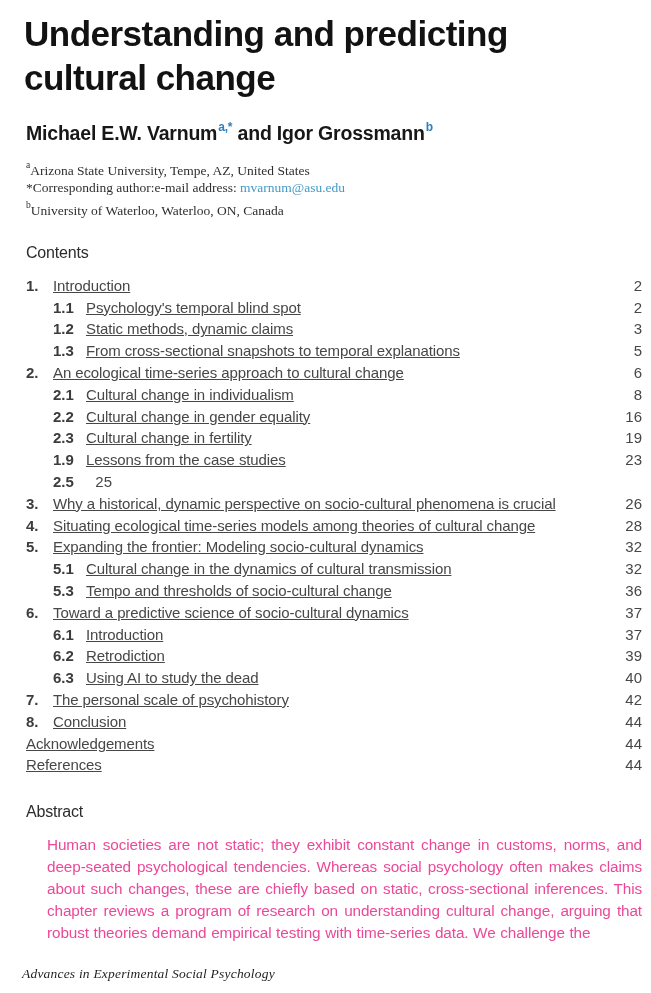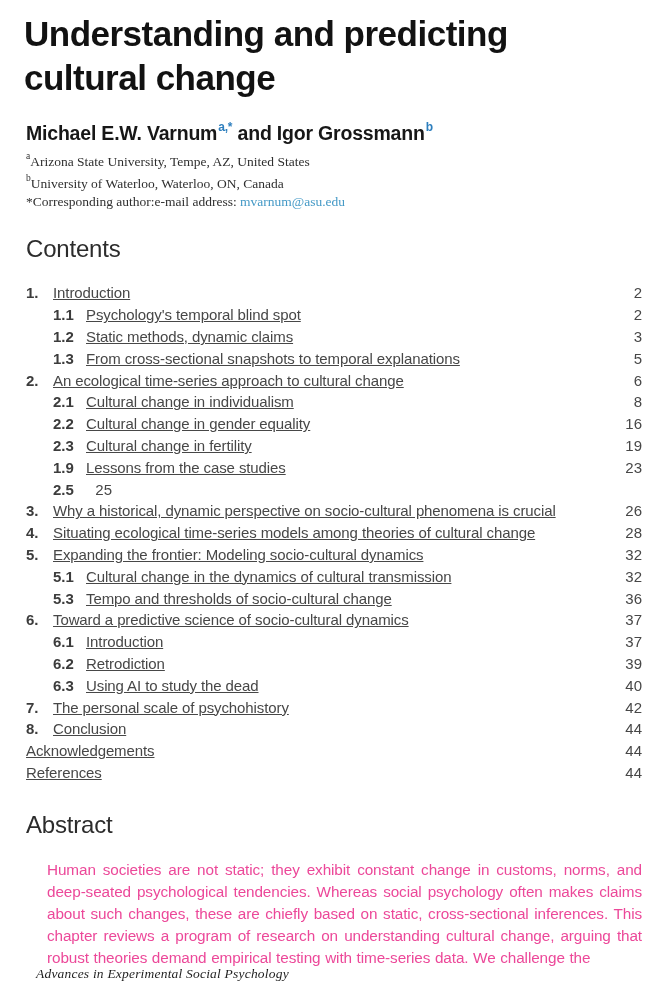--- a/index.html
+++ b/index.html
@@ -7,63 +7,63 @@
   .page{position:relative;width:651px;height:993px;box-sizing:border-box;padding:10px 9px 12px 26px;background:#fff;}
 
   .title{
     font-size:35px;font-weight:700;line-height:44px;letter-spacing:-0.5px;
     color:#121212;max-width:600px;margin:2px 0 0 -2px;
   }
 
   .authors{margin-top:21px;font-size:19.5px;font-weight:700;color:#171717;letter-spacing:-0.2px;}
   .authors sup{font-size:12px;font-weight:700;color:#2e7fbe;position:relative;top:-1px;margin-left:1px;}
 
-  .affils{margin-top:3px;font-family:"Liberation Serif",serif;font-size:13.5px;line-height:18px;color:#2f2f2f;}
+  .affils{margin-top:12px;font-family:"Liberation Serif",serif;font-size:13.5px;line-height:18px;color:#2f2f2f;}
   .affils .line{white-space:nowrap;}
   .affils sup{font-size:9.5px;position:relative;top:-1px;}
   .email{color:#4499c6;text-decoration:none;cursor:pointer;}
 
-  .section-heading{margin-top:24px;font-size:24px;font-weight:400;color:#2c2c2c;letter-spacing:-0.2px;}
+  .section-heading{margin-top:24px;font-size:16px;font-weight:400;color:#2c2c2c;letter-spacing:-0.2px;}
 
   .toc{margin-top:11px;font-size:15px;}
   .toc-row{display:flex;align-items:baseline;line-height:21.8px;height:21.8px;}
   .toc-num{font-weight:700;color:#3c3c3c;flex:0 0 auto;}
   .toc-row.lvl0 .toc-num{width:27px;}
   .toc-row.lvl1{padding-left:27px;}
   .toc-row.lvl1 .toc-num{width:33px;}
   .toc-label{color:#474747;flex:1 1 auto;white-space:nowrap;overflow:hidden;letter-spacing:-0.1px;text-decoration:underline;}
   .toc-page{color:#474747;margin-left:8px;flex:0 0 auto;text-align:right;min-width:18px;}
 
   .abstract-heading{margin-top:27px;}
   .abstract-body{
     margin:13px 0 0 21px;font-size:15.3px;line-height:22px;color:#ec4899;
     text-align:justify;letter-spacing:-0.1px;word-spacing:0.5px;
   }
 
   .footer{
-    position:absolute;left:36px;bottom:11px;
+    position:absolute;left:22px;bottom:11px;
     font-family:"Liberation Serif",serif;font-style:italic;font-size:13.5px;color:#1f1f1f;
     letter-spacing:0.2px;
   }
 </style>
 </head>
 <body>
 
 <div class="page">
 
   <h1 class="title">Understanding and predicting cultural change</h1>
 
   <div class="authors">
     <span>Michael E.W. Varnum</span><sup>a,*</sup><span> and </span><span>Igor Grossmann</span><sup>b</sup>
   </div>
 
   <div class="affils">
     <div class="line"><sup>a</sup><span>Arizona State University, Tempe, AZ, United States</span></div>
+    <div class="line"><span>*Corresponding author:e-mail address: </span><a class="email">mvarnum@asu.edu</a></div>
     <div class="line"><sup>b</sup><span>University of Waterloo, Waterloo, ON, Canada</span></div>
-    <div class="line"><span>*Corresponding author:e-mail address: </span><a class="email">mvarnum@asu.edu</a></div>
   </div>
 
   <h2 class="section-heading">Contents</h2>
 
   <div class="toc" id="toc-list">
       <div class="toc-row lvl0">
         <span class="toc-num">1.</span>
         <span class="toc-label">Introduction</span>
         <span class="toc-page">2</span>
       </div>

